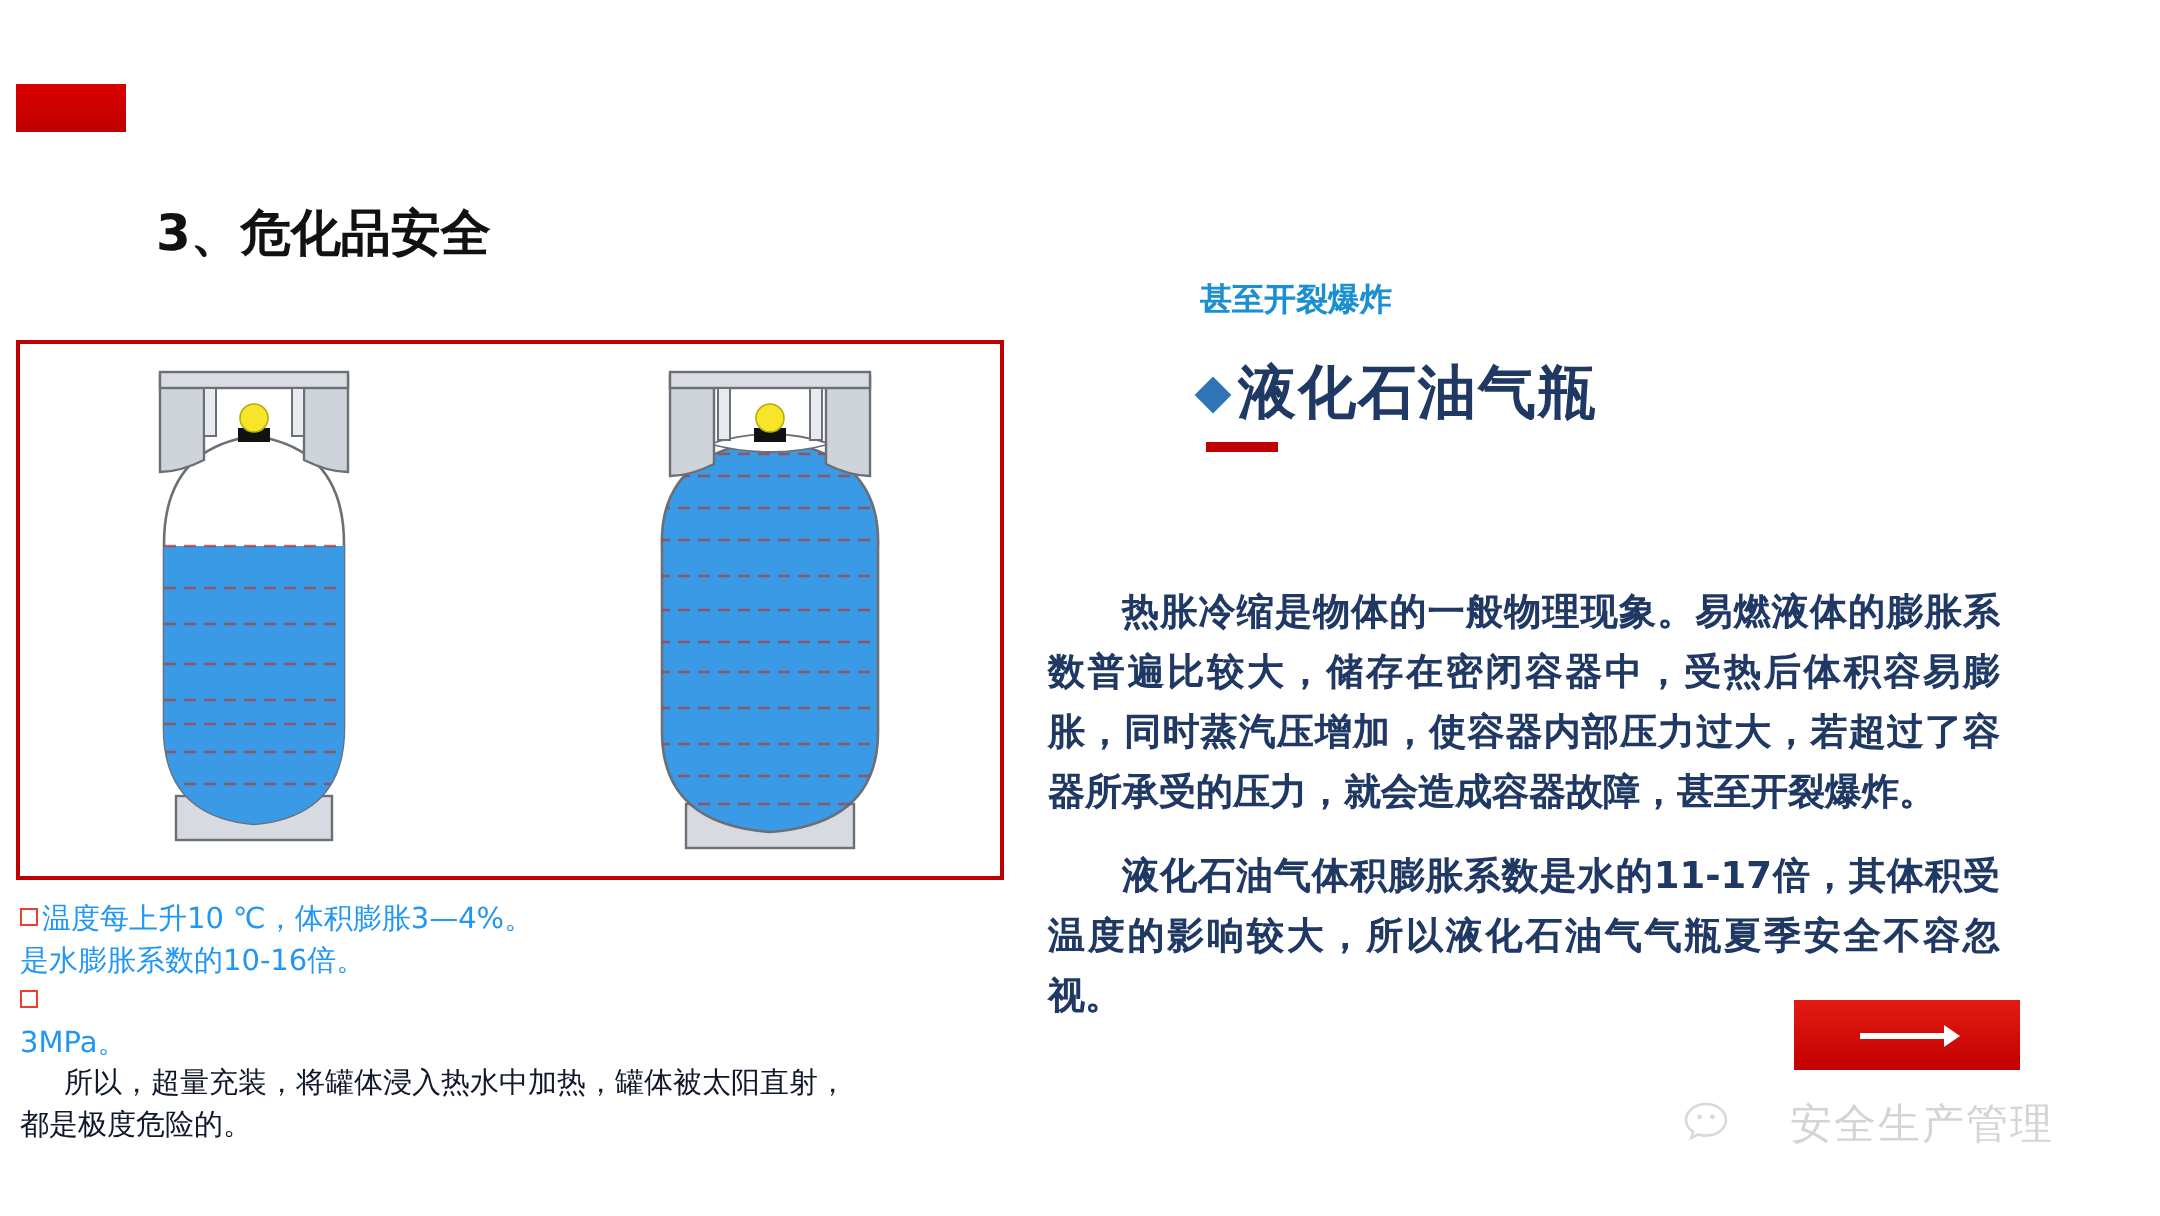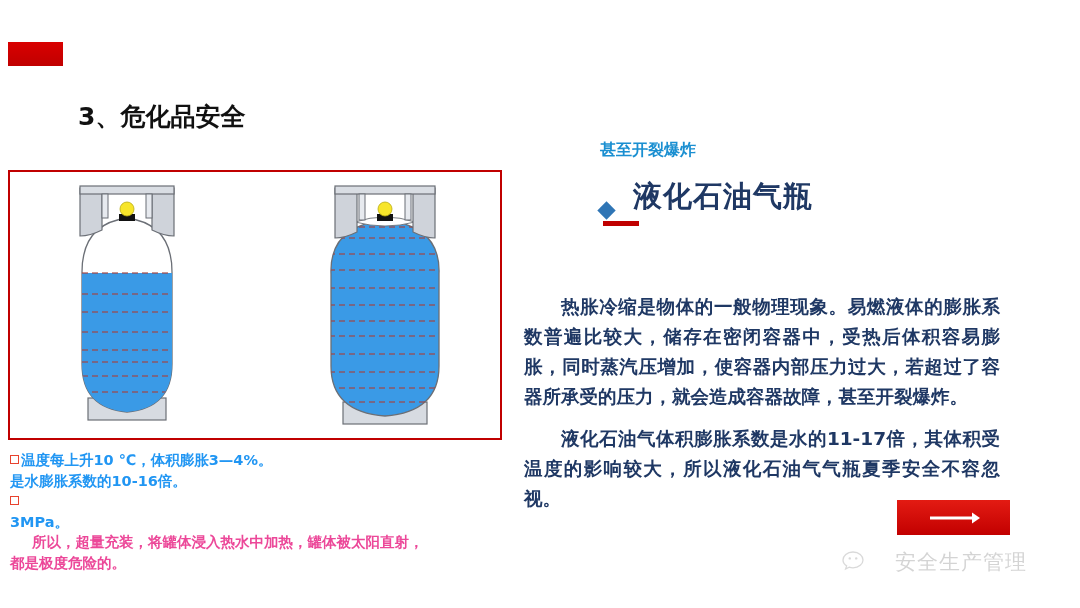--- a/index.html
+++ b/index.html
@@ -65,25 +65,25 @@
   #cylinder-left  { left: 52px;  width: 130px; }
   #cylinder-right { left: 305px; width: 140px; }
 
   
   #caption-block {
     position: absolute;
     left: 10px;
     top: 450px;
     width: 520px;
     font-size: 14.5px;
-    font-weight: 700;
+    font-weight: 400;
     line-height: 1.42;
   }
   .cap-blue { color: #2196f3; }
-  .cap-red  { color: #ec4899; }
+  .cap-red  { color: #0f172a; }
   .sq-bullet {
     display: inline-block;
     width: 7px;
     height: 7px;
     border: 1.4px solid #e8422e;
     margin-right: 2px;
     vertical-align: 1px;
   }
   .cap-line { display: block; white-space: nowrap; }
   .cap-indent { text-indent: 22px; }
@@ -96,22 +96,22 @@
     width: 420px;
   }
   #sub-label {
     font-size: 16px;
     font-weight: 700;
     color: #1a8fd1;
     margin: 0 0 16px 0;
   }
   #panel-heading-row {
     display: flex;
-    align-items: flex-end;
-    gap: 20px;
+    align-items: center;
+    gap: 6px;
     margin: 0 0 4px 0;
   }
   .diamond-bullet {
     width: 13px;
     height: 13px;
     background: #2f75b5;
     transform: rotate(45deg);
     flex: 0 0 auto;
   }
   #panel-heading {

